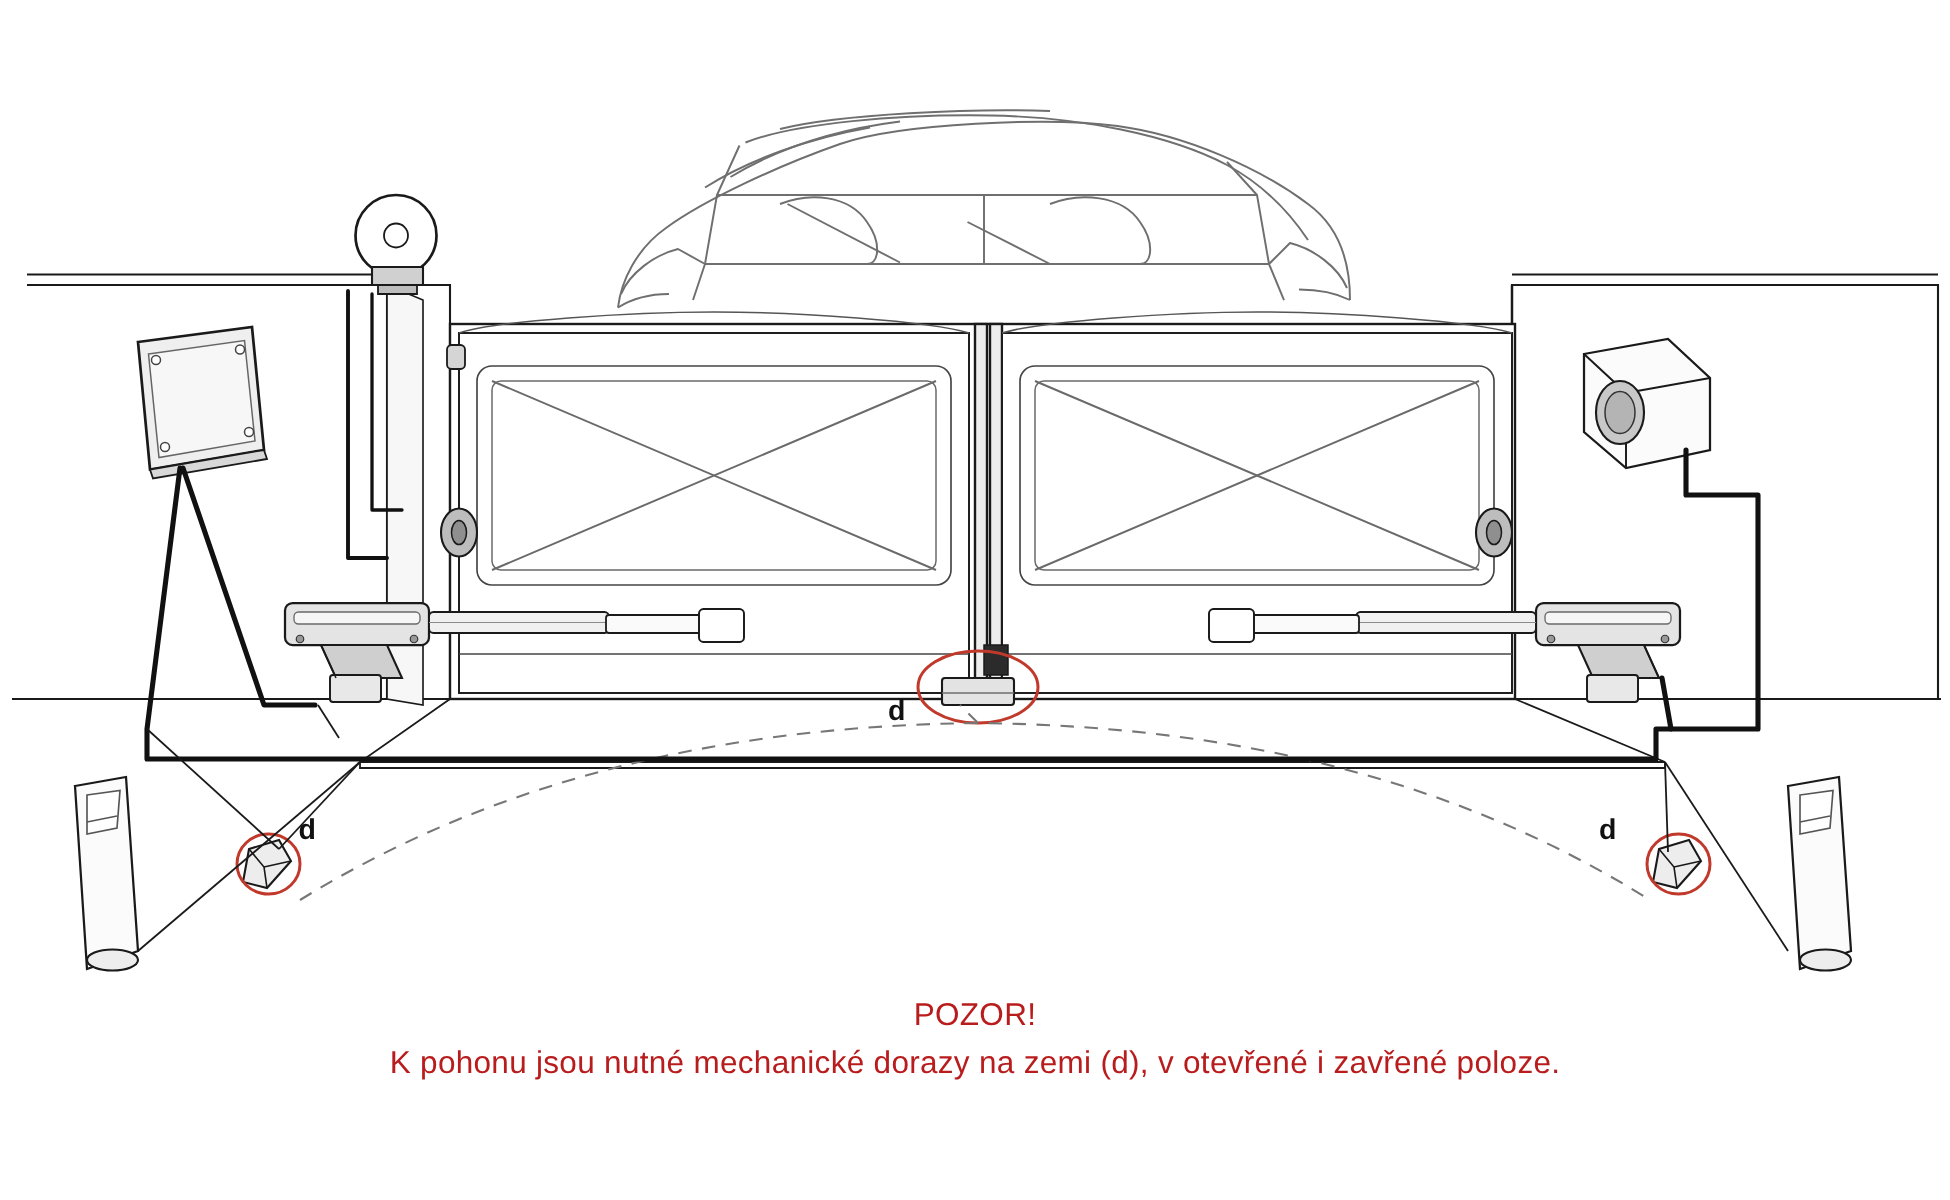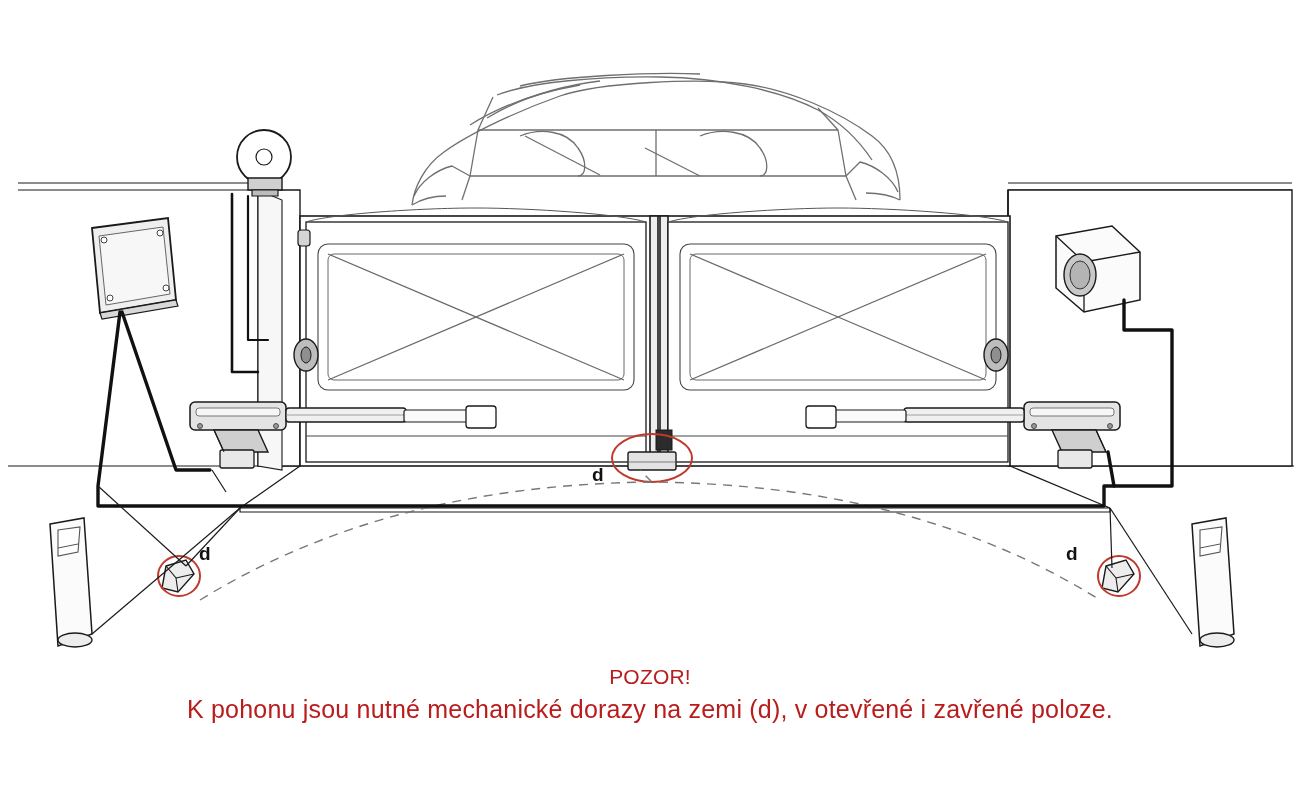--- a/index.html
+++ b/index.html
@@ -32,21 +32,21 @@
     text-align: center;
     color: #b91c1c;
     margin-top: 12px;
   }
   .caption-title {
     font-size: 21px;
     line-height: 30px;
     letter-spacing: 0.2px;
   }
   .caption-line {
-    font-size: 25px;
+    font-size: 21px;
     line-height: 34px;
     letter-spacing: 0.2px;
   }
   .dim-label {
     position: absolute;
     font-size: 19px;
     font-weight: bold;
     color: #111111;
   }
   #label-d-center { left: 592px; top: 464px; }

